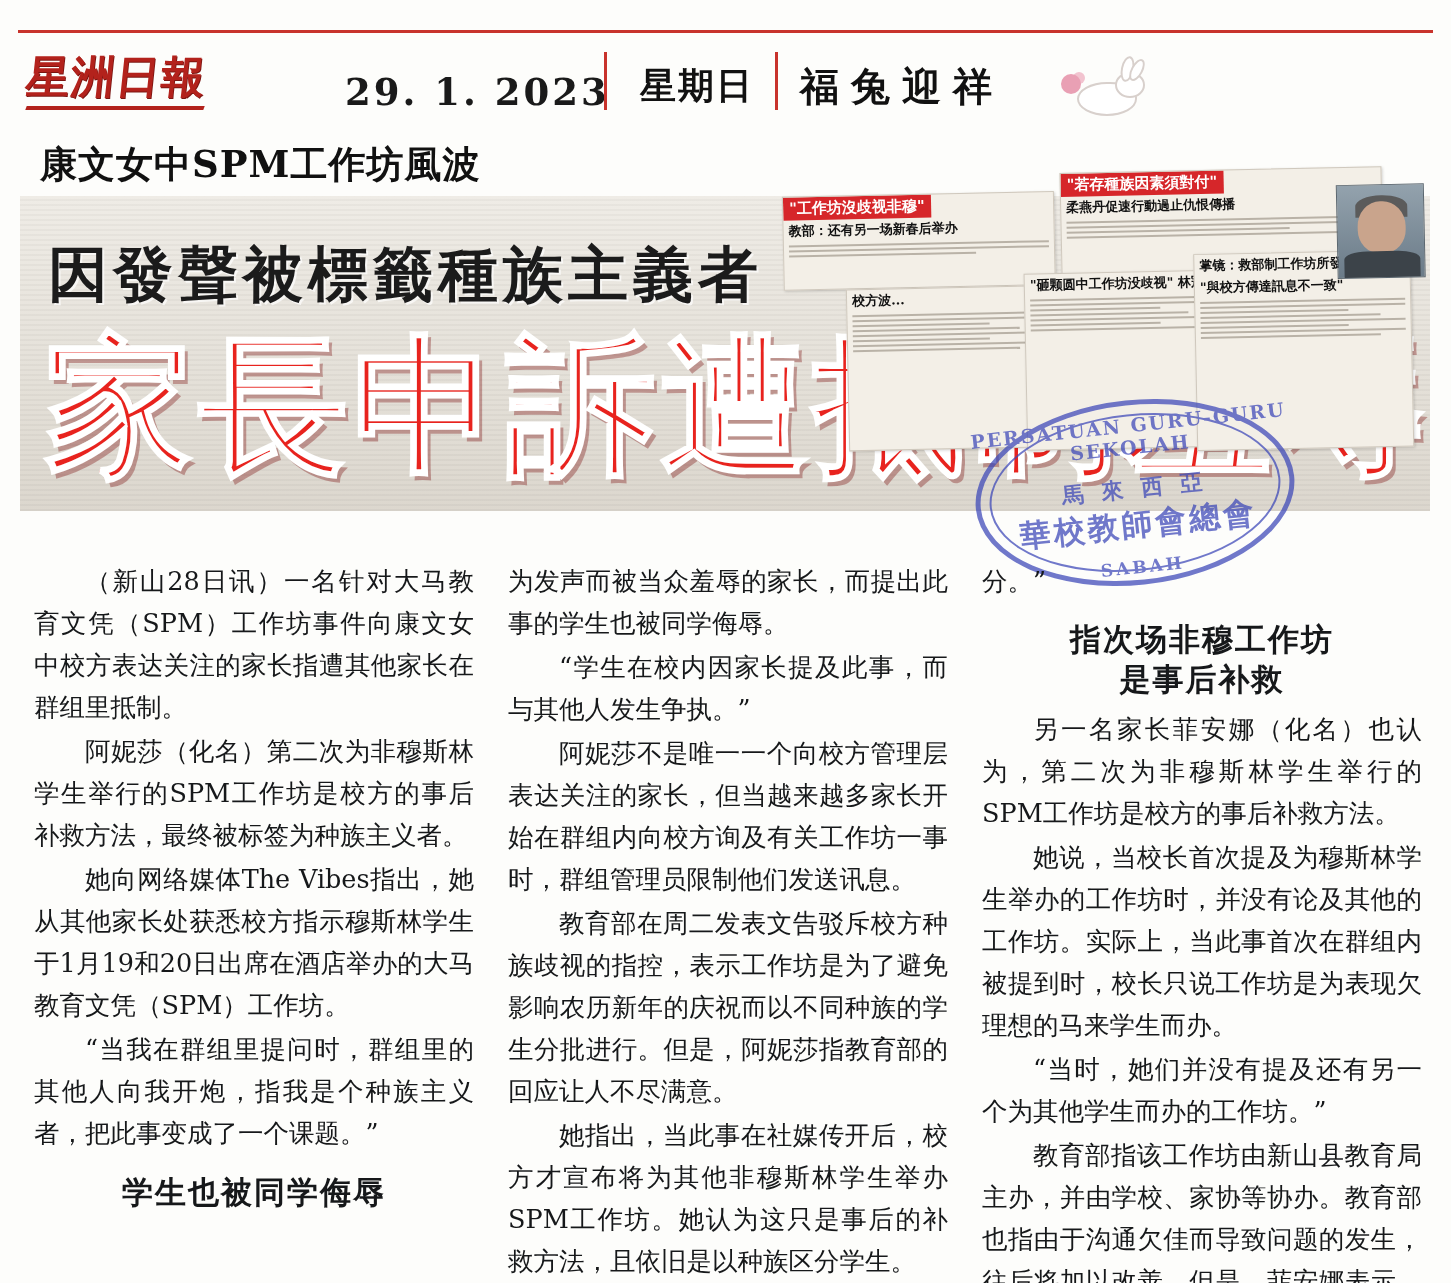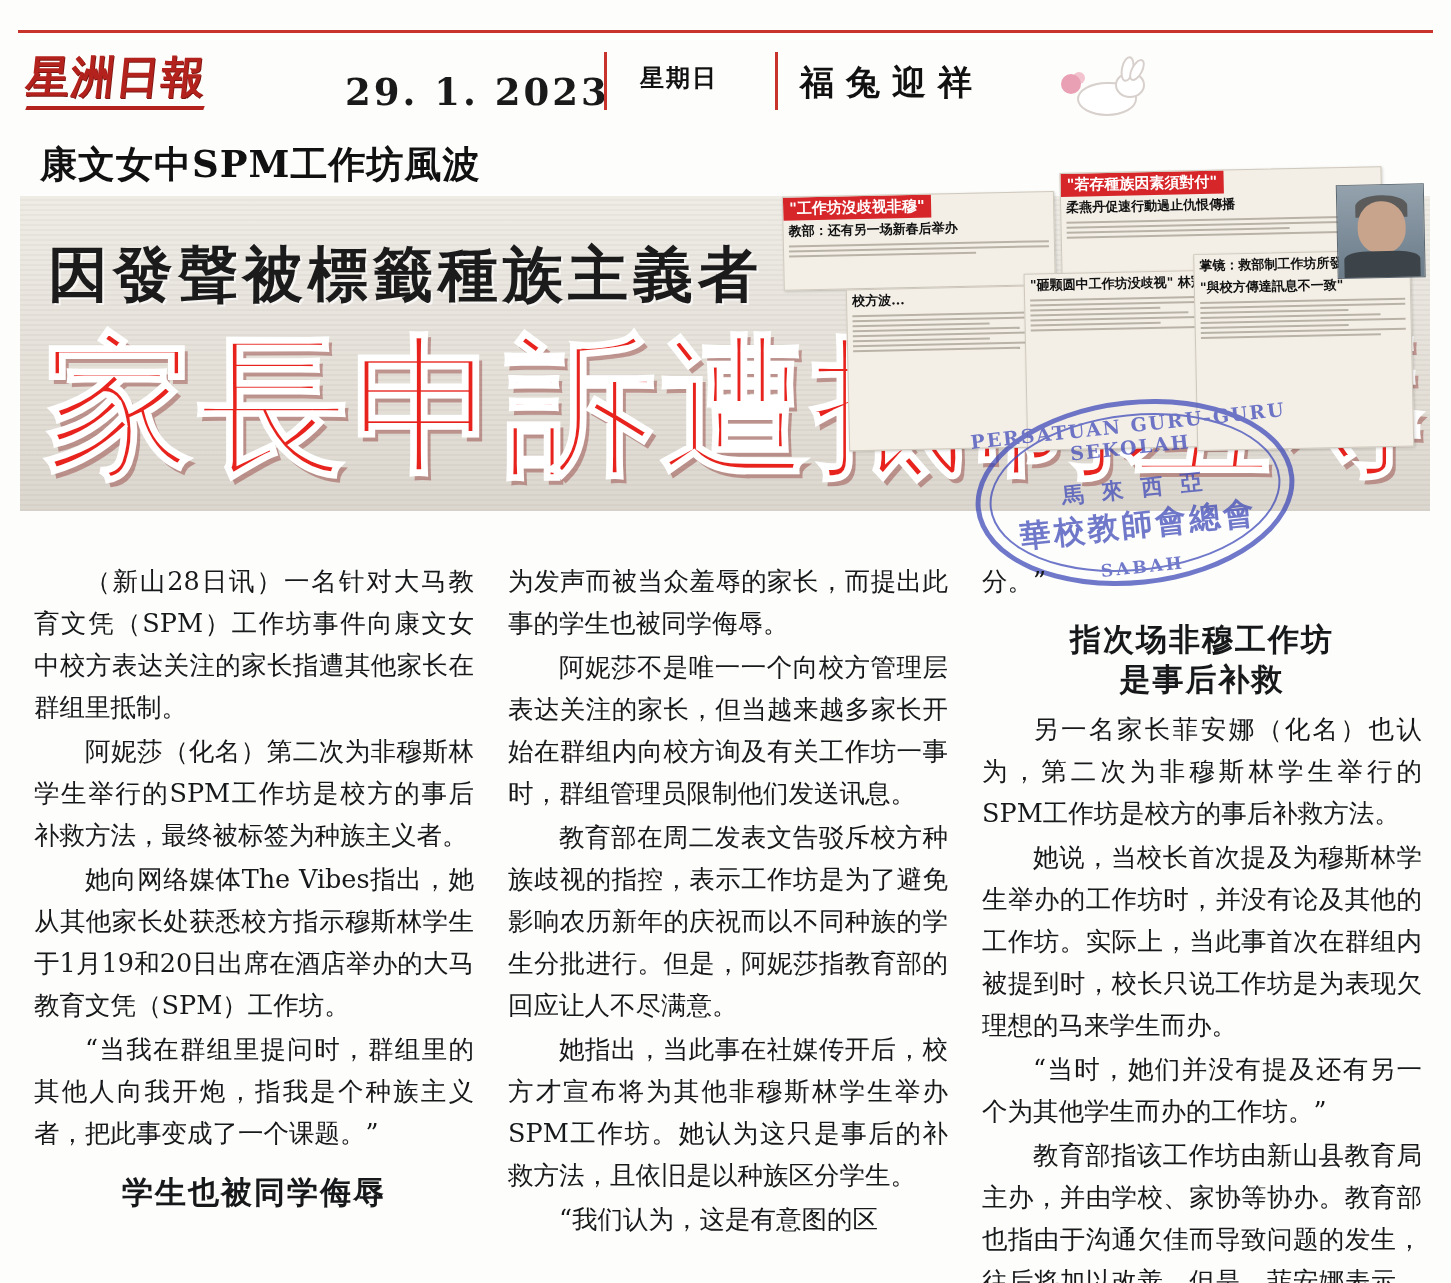--- a/index.html
+++ b/index.html
@@ -63,35 +63,35 @@
   .sep1 {
     position: absolute;
     left: 604px; top: 12px;
     width: 3px; height: 58px;
     background: #c8332c;
   }
   .weekday {
     position: absolute;
     left: 640px; top: 22px;
     font-family: "DejaVu Serif", "Liberation Serif", serif;
-    font-size: 24px;
+    font-size: 36px;
     font-weight: bold;
     letter-spacing: 2px;
   }
   .sep2 {
     position: absolute;
     left: 775px; top: 12px;
     width: 3px; height: 58px;
     background: #c8332c;
   }
   .greeting {
     position: absolute;
     left: 800px; top: 20px;
     font-family: "DejaVu Serif", "Liberation Serif", serif;
-    font-size: 34px;
+    font-size: 39px;
     font-weight: bold;
     letter-spacing: 12px;
   }
   .bunny {
     position: absolute;
     left: 1055px; top: 16px;
     width: 96px; height: 68px;
   }
   .bunny-body {
     position: absolute;
@@ -459,20 +459,21 @@
     <div class="col">
       <p>（新山28日讯）一名针对大马教育文凭（SPM）工作坊事件向康文女中校方表达关注的家长指遭其他家长在群组里抵制。</p>
       <p>阿妮莎（化名）第二次为非穆斯林学生举行的SPM工作坊是校方的事后补救方法，最终被标签为种族主义者。</p>
       <p>她向网络媒体The Vibes指出，她从其他家长处获悉校方指示穆斯林学生于1月19和20日出席在酒店举办的大马教育文凭（SPM）工作坊。</p>
       <p>“当我在群组里提问时，群组里的其他人向我开炮，指我是个种族主义者，把此事变成了一个课题。”</p>
       <div class="sectitle">学生也被同学侮辱</div>
     </div>
 
     <div class="col">
       <p class="noindent">为发声而被当众羞辱的家长，而提出此事的学生也被同学侮辱。</p>
+      <p>“学生在校内因家长提及此事，而与其他人发生争执。”</p>
       <p>阿妮莎不是唯一一个向校方管理层表达关注的家长，但当越来越多家长开始在群组内向校方询及有关工作坊一事时，群组管理员限制他们发送讯息。</p>
       <p>教育部在周二发表文告驳斥校方种族歧视的指控，表示工作坊是为了避免影响农历新年的庆祝而以不同种族的学生分批进行。但是，阿妮莎指教育部的回应让人不尽满意。</p>
       <p>她指出，当此事在社媒传开后，校方才宣布将为其他非穆斯林学生举办SPM工作坊。她认为这只是事后的补救方法，且依旧是以种族区分学生。</p>
       <p>“我们认为，这是有意图的区</p>
     </div>
 
     <div class="col">
       <p class="noindent">分。”</p>
       <div class="sectitle two" style="white-space:pre-line;">指次场非穆工作坊
 是事后补救</div>

